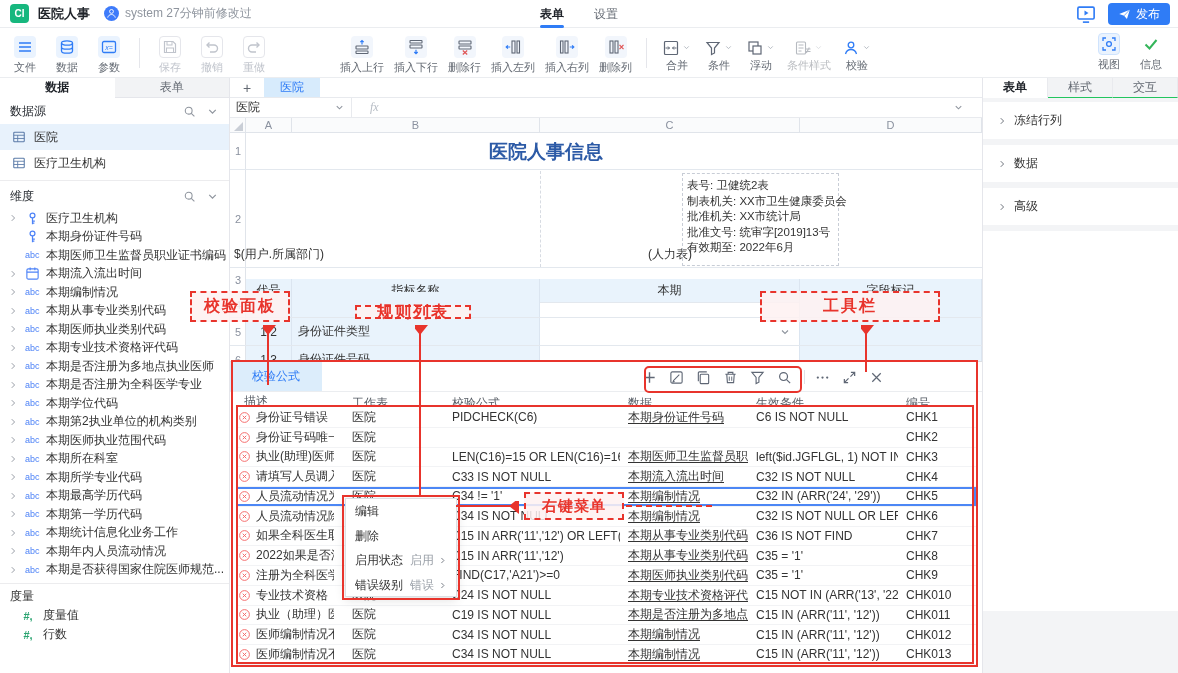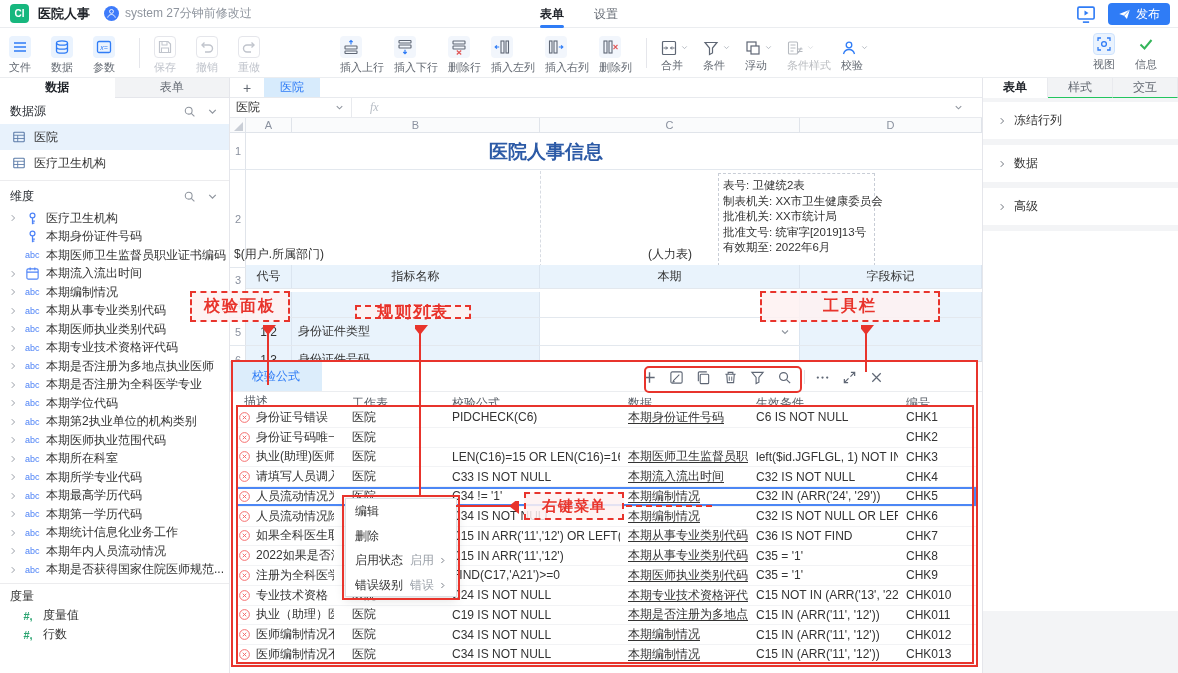--- a/index.html
+++ b/index.html
@@ -19,21 +19,21 @@
   .toptab.active { color:#1f2329; font-weight:bold; }
   .toptab.active::after { content:""; position:absolute; left:0; right:0; bottom:0; height:3px; background:#2F7CF6; border-radius:2px; }
   .topright { position:absolute; right:8px; top:3px; display:flex; align-items:center; gap:12px; }
   .previewbtn { width:20px; height:20px; color:#2F7CF6; cursor:pointer; }
   .publishbtn { height:22px; background:#2F7CF6; color:#fff; border:none; border-radius:4px; display:flex; align-items:center; gap:5px; padding:0 10px; font-size:12px; cursor:pointer; }
   .publishbtn .ico { width:13px; height:13px; color:#fff; }
 
   
   .toolbar { position:absolute; left:0; top:28px; width:1178px; height:50px; background:#fff; border-bottom:1px solid #ebedf0; display:flex; align-items:center; }
   .tgroup { display:flex; align-items:flex-start; }
-  .tbtn { display:flex; flex-direction:column; align-items:flex-start; padding:0 5px; min-width:42px; cursor:pointer; }
+  .tbtn { display:flex; flex-direction:column; align-items:center; padding:0 5px; min-width:42px; cursor:pointer; }
   .tbtn .icobox { width:22px; height:22px; border-radius:4px; display:flex; align-items:center; justify-content:center; margin-top:5px; }
   .tbtn .ico { width:16px; height:16px; }
   .tbtn .tlabel { font-size:11px; color:#646a73; margin-top:2px; white-space:nowrap; }
   .g-file .icobox { background:#EAF3FE; color:#2F7CF6; }
   .g-hist .icobox { border:1px solid #e5e6eb; color:#c0c4cc; }
   .g-hist .tlabel { color:#c0c4cc; }
   .g-grid .icobox { background:#f2f6fc; color:#5f6775; }
   .g-cell .tbtn { flex-direction:column; }
   .g-cell .iconrow { display:flex; align-items:center; gap:3px; margin-top:7px; color:#5f6775; }
   .g-cell .ico { width:16px; height:16px; }
@@ -91,21 +91,21 @@
   .rownum { position:absolute; left:0; top:0; width:16px; height:100%; border-right:1px solid #e0e4ea; }
   .rn { position:absolute; left:0; width:16px; display:flex; align-items:center; justify-content:center; color:#8a919f; font-size:11px; border-bottom:1px solid #e3e8ee; }
   .grow { position:absolute; left:16px; width:736px; border-bottom:1px solid #e3e8ee; display:flex; }
   .gcell { border-right:1px solid #dbe5f0; height:100%; display:flex; align-items:center; overflow:hidden; white-space:nowrap; }
   .gc-a { width:46px; justify-content:center; } .gc-b { width:248px; padding-left:6px; }
   .gc-c { width:260px; } .gc-d { width:182px; justify-content:center; }
   .bluecell { background:#E9F3FC; }
   .sheettitle { position:absolute; left:62px; top:0; width:508px; height:37px; display:flex; align-items:center; justify-content:center; font-size:19px; font-weight:bold; color:#2C5AA6; }
   .deptvar { position:absolute; left:4px; top:113px; color:#333; }
   .hrlabel { position:absolute; left:310px; top:113px; width:260px; text-align:center; color:#333; }
-  .infobox { position:absolute; left:488px; top:40px; width:157px; height:93px; border:1px dashed #c8cdd6; padding:4px 0 0 4px; }
+  .infobox { position:absolute; left:452px; top:40px; width:157px; height:93px; border:1px dashed #c8cdd6; padding:4px 0 0 4px; }
   .infobox div { line-height:15.5px; font-size:11.5px; white-space:nowrap; }
   .dashv { position:absolute; top:38px; height:96px; border-left:1px dashed #d7dbe2; }
   .c5chev { width:12px; height:12px; color:#8f959e; margin-left:auto; margin-right:8px; }
 
   
   .rpanel { position:absolute; left:982px; top:78px; width:196px; height:595px; background:#f3f4f6; border-left:1px solid #e5e6eb; }
   .rtabs { display:flex; height:20px; background:#f2f3f5; }
   .rtab { flex:1; display:flex; align-items:center; justify-content:center; color:#646a73; border-bottom:1px solid #22c55e; border-right:1px solid #e9eaee; cursor:pointer; }
   .rtab.active { background:#fff; color:#1f2329; font-weight:bold; border-bottom:1px solid transparent; }
   .rsecs { padding-top:4px; }
@@ -842,21 +842,21 @@
       <div class="deptvar">$(用户.所属部门)</div>
       <div class="hrlabel">(人力表)</div>
       <div class="infobox">
 
       <div>表号: 卫健统2表</div>
           <div>制表机关: XX市卫生健康委员会</div>
           <div>批准机关: XX市统计局</div>
           <div>批准文号: 统审字[2019]13号</div>
           <div>有效期至: 2022年6月</div>
         </div>
-      <div class="grow" style="top:132px;height:24px;">
+      <div class="grow" style="top:146px;height:24px;">
         <div class="gcell gc-a bluecell">代号</div>
         <div class="gcell gc-b bluecell" style="justify-content:center;padding-left:0;">指标名称</div>
         <div class="gcell gc-c bluecell" style="justify-content:center;">本期</div>
         <div class="gcell gc-d bluecell">字段标记</div>
       </div>
       <div class="grow" style="top:159px;height:26px;">
         <div class="gcell gc-a bluecell"></div>
         <div class="gcell gc-b bluecell"></div>
         <div class="gcell gc-c"></div>
         <div class="gcell gc-d bluecell"></div>

